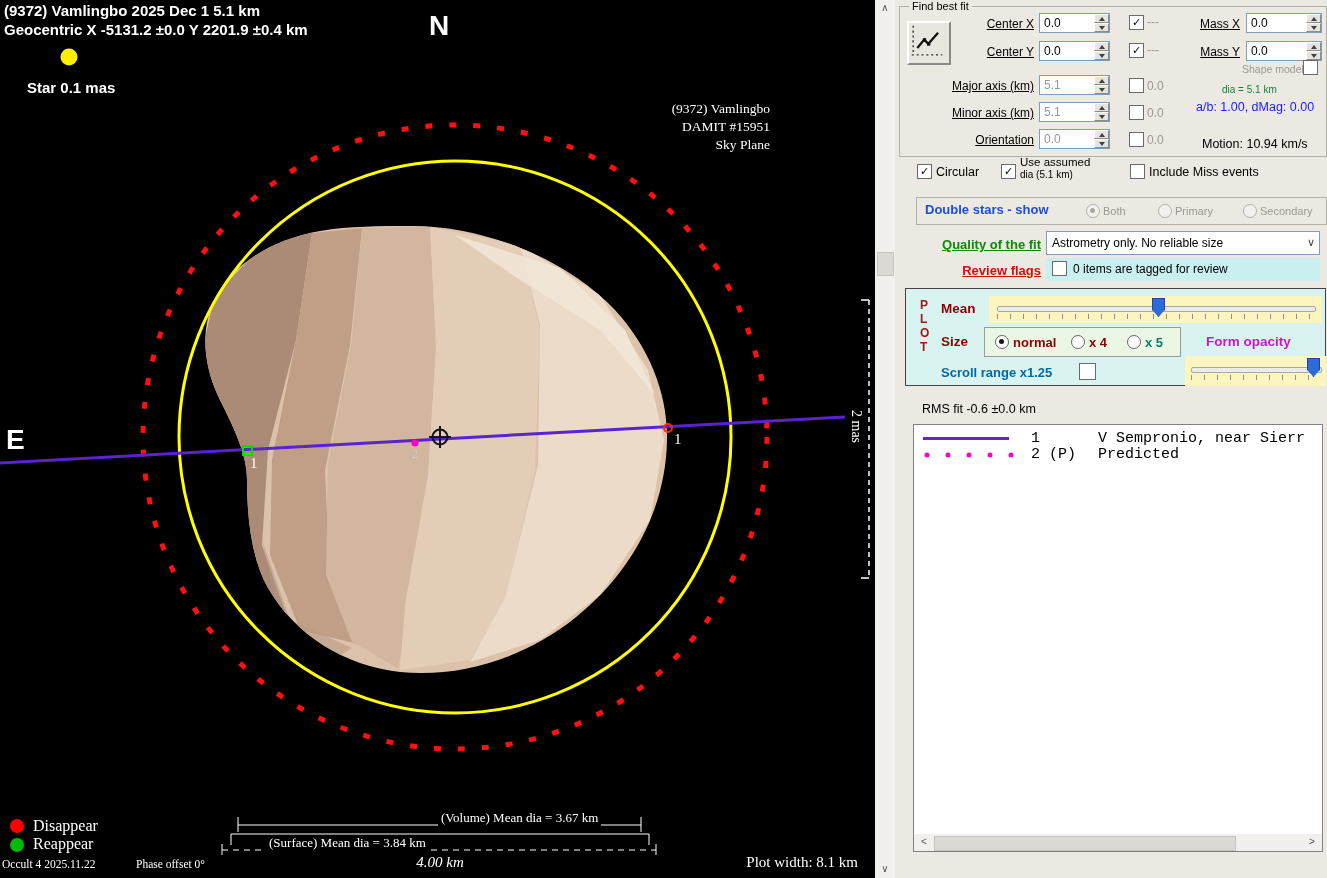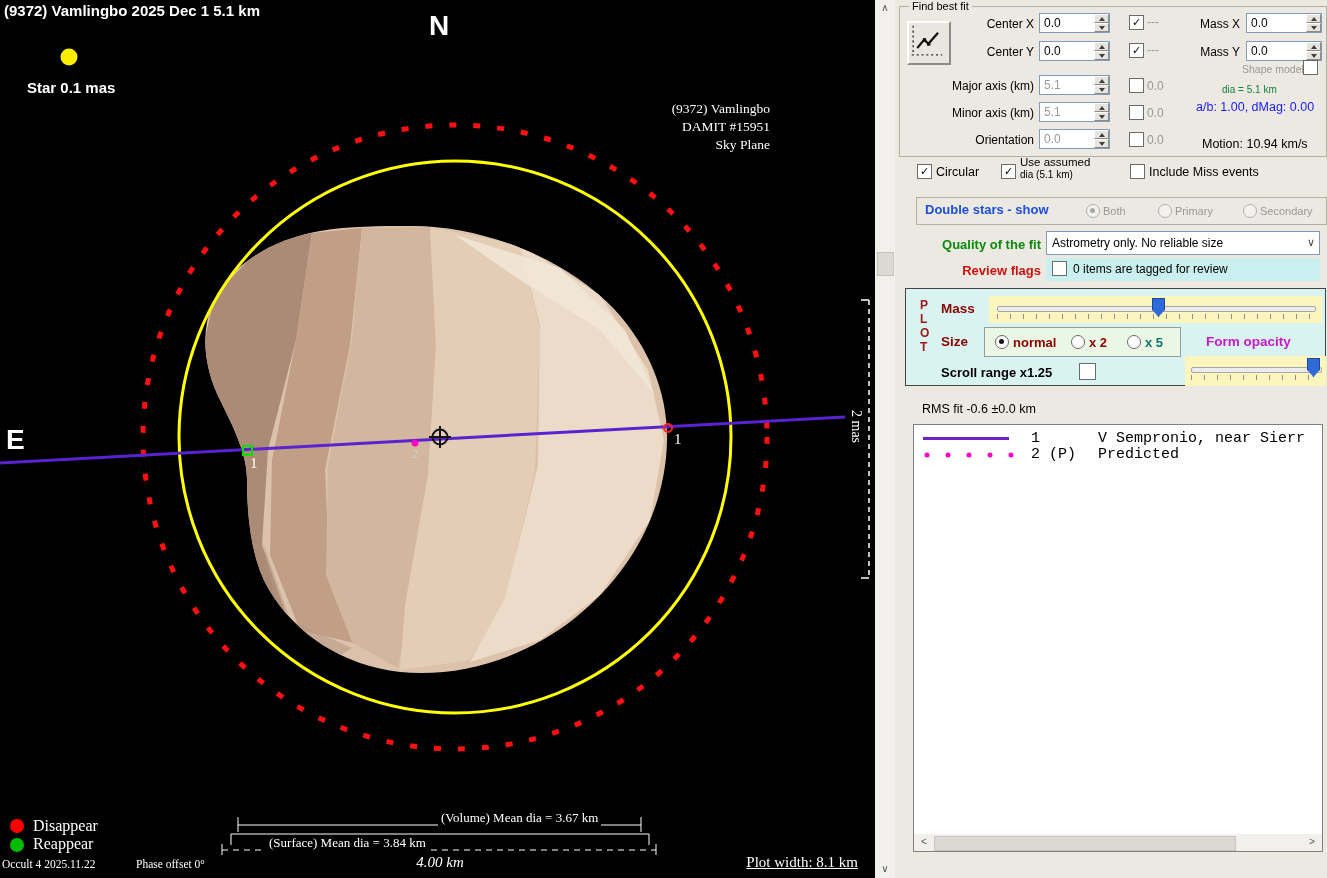--- a/index.html
+++ b/index.html
@@ -9,21 +9,21 @@
   
   #plot{position:absolute;left:0;top:0;width:875px;height:878px;background:#000;}
   #plot svg{position:absolute;left:0;top:0;}
   .ptext{position:absolute;color:#fff;white-space:nowrap;}
   .tb{font-weight:bold;font-size:15px;}
   .serif{font-family:"Liberation Serif","DejaVu Serif",serif;}
   .big{font-size:28px;font-weight:bold;}
   .rot90{transform:rotate(90deg);transform-origin:left top;}
   
   .lbl{position:absolute;white-space:nowrap;font-size:12px;}
-  .r{text-align:right;}
+  .r{text-align:right;text-decoration:underline;}
   .b{font-weight:bold;}
   .dimtxt{color:#989898;}
   .spin{position:absolute;height:20px;background:#fff;border:1px solid #7f9db9;display:flex;box-sizing:border-box;}
   .spin .v{flex:1;font-size:12px;padding:2px 0 0 4px;overflow:hidden;}
   .spin .ud{width:15px;display:flex;flex-direction:column;}
   .spin .ud div{flex:1;background:#e7e4dd;border:1px solid #fff;border-right-color:#8a8a8a;border-bottom-color:#8a8a8a;display:flex;align-items:center;justify-content:center;}
   .tu{width:0;height:0;border:3px solid transparent;border-bottom:4px solid #404040;margin-top:-3px;}
   .td{width:0;height:0;border:3px solid transparent;border-top:4px solid #404040;margin-bottom:-3px;}
   .cb{position:absolute;width:13px;height:13px;background:#fff;border:1px solid #6a6a6a;
       font-size:11px;line-height:12px;text-align:center;color:#000;box-sizing:content-box;}
@@ -109,20 +109,21 @@
         <line x1="222" y1="850" x2="656" y2="850" stroke-dasharray="6 5"></line>
         <line x1="222" y1="844" x2="222" y2="855"></line>
         <line x1="656" y1="844" x2="656" y2="855"></line>
       </g>
 
       <circle cx="17" cy="826" r="7" fill="#ff0000"></circle>
       <circle cx="17" cy="845" r="7" fill="#00bb00"></circle>
     </svg>
 
     <div class="ptext tb" style="left:4px;top:2px;">(9372) Vamlingbo  2025 Dec 1   5.1 km</div>
+    <div class="ptext tb" style="left:4px;top:21px;">Geocentric X -5131.2 ±0.0 Y 2201.9 ±0.4 km</div>
     <div class="ptext tb" style="left:27px;top:79px;">Star 0.1 mas</div>
     <div class="ptext big" style="left:429px;top:10px;">N</div>
     <div class="ptext big" style="left:6px;top:424px;">E</div>
 
     <div class="ptext serif" style="left:630px;top:101px;width:140px;text-align:right;font-size:13.5px;">(9372) Vamlingbo</div>
     <div class="ptext serif" style="left:630px;top:119px;width:140px;text-align:right;font-size:13.5px;">DAMIT #15951</div>
     <div class="ptext serif" style="left:630px;top:137px;width:140px;text-align:right;font-size:13.5px;">Sky Plane</div>
 
     <div class="ptext serif" style="left:250px;top:455px;font-size:15px;">1</div>
     <div class="ptext serif" style="left:674px;top:431px;font-size:15px;">1</div>
@@ -130,21 +131,21 @@
     <div class="ptext serif rot90" style="left:864px;top:410px;font-size:14px;">2 mas</div>
 
     <div class="ptext serif" style="left:438px;top:810px;font-size:13px;background:#000;padding:0 3px;">(Volume) Mean dia = 3.67 km</div>
     <div class="ptext serif" style="left:266px;top:835px;font-size:13px;background:#000;padding:0 3px;">(Surface) Mean dia = 3.84 km</div>
     <div class="ptext serif" style="left:380px;top:854px;width:120px;text-align:center;font-size:15px;font-style:italic;">4.00 km</div>
 
     <div class="ptext serif" style="left:33px;top:817px;font-size:16px;">Disappear</div>
     <div class="ptext serif" style="left:33px;top:835px;font-size:16px;">Reappear</div>
     <div class="ptext serif" style="left:2px;top:858px;font-size:11.5px;">Occult 4 2025.11.22</div>
     <div class="ptext serif" style="left:136px;top:858px;font-size:11.5px;">Phase offset 0°</div>
-    <div class="ptext serif" style="left:700px;top:854px;width:158px;text-align:right;font-size:15px;text-decoration:underline;">Plot width: 8.1 km</div>
+    <div class="ptext serif" style="left:700px;top:854px;width:158px;text-align:right;font-size:15px;">Plot width: 8.1 km</div>
   </div>
 
   <div class="sb" style="left:875px;top:0;width:20px;height:878px;">
     <div class="sb-btn" style="left:0;top:0;width:20px;height:17px;">∧</div>
     <div class="sb-thumb" style="left:2px;top:252px;width:15px;height:22px;"></div>
     <div class="sb-btn" style="left:0;top:861px;width:20px;height:17px;">∨</div>
   </div>
 
   <div class="groupbox" style="left:899px;top:6px;width:426px;height:149px;"></div>
   <div class="grouplabel" style="left:909px;top:0;">Find best fit</div>
@@ -292,39 +293,39 @@
     <div class="cb" style="left:6px;top:3px;"></div>
     <div class="lbl" style="left:27px;top:4px;">0 items are tagged for review</div>
   </div>
 
   <div class="abs" style="left:905px;top:288px;width:421px;height:98px;background:#d9f3f1;border:1px solid #444;box-sizing:border-box;">
     <div class="lbl b" style="left:14px;top:9px;color:#a01818;">P</div>
     <div class="lbl b" style="left:14px;top:23px;color:#a01818;">L</div>
     <div class="lbl b" style="left:14px;top:37px;color:#a01818;">O</div>
     <div class="lbl b" style="left:14px;top:51px;color:#a01818;">T</div>
 
-    <div class="lbl b" style="left:35px;top:12px;font-size:13.5px;color:#8b0000;">Mass</div>
+    <div class="lbl b" style="left:35px;top:12px;font-size:13.5px;color:#8b0000;">Mean</div>
     <div class="slider" style="left:83px;top:7px;width:333px;height:27px;">
       <div class="groove" style="left:8px;top:10px;width:317px;"></div>
       <div class="ticks" style="left:8px;top:18px;width:317px;"></div>
       <div class="thumb" style="left:163px;top:2px;"></div>
     </div>
 
     <div class="lbl b" style="left:35px;top:45px;font-size:13.5px;color:#8b0000;">Size</div>
     <div class="abs" style="left:78px;top:38px;width:197px;height:30px;background:#ebf7e5;border:1px solid #9a9a9a;box-sizing:border-box;">
       <div class="radio sel" style="left:10px;top:7px;"></div>
       <div class="lbl b" style="left:28px;top:7px;font-size:13px;color:#8b0000;">normal</div>
       <div class="radio" style="left:86px;top:7px;"></div>
-      <div class="lbl b" style="left:104px;top:7px;font-size:13px;color:#8b0000;">x 2</div>
+      <div class="lbl b" style="left:104px;top:7px;font-size:13px;color:#8b0000;">x 4</div>
       <div class="radio" style="left:142px;top:7px;"></div>
       <div class="lbl b" style="left:160px;top:7px;font-size:13px;color:#0f766e;">x 5</div>
     </div>
     <div class="lbl b" style="left:300px;top:45px;font-size:13.5px;color:#c818c8;">Form opacity</div>
 
-    <div class="lbl b" style="left:35px;top:76px;font-size:13px;color:#000000;">Scroll range x1.25</div>
+    <div class="lbl b" style="left:35px;top:76px;font-size:13px;color:#0369a1;">Scroll range x1.25</div>
     <div class="cb" style="left:173px;top:74px;width:15px;height:15px;"></div>
     <div class="slider" style="left:279px;top:67px;width:141px;height:30px;">
       <div class="groove" style="left:6px;top:11px;width:129px;"></div>
       <div class="ticks" style="left:6px;top:19px;width:129px;"></div>
       <div class="thumb" style="left:122px;top:2px;"></div>
     </div>
   </div>
 
   <div class="lbl" style="left:922px;top:402px;font-size:12.5px;">RMS fit -0.6 ±0.0 km</div>
 

